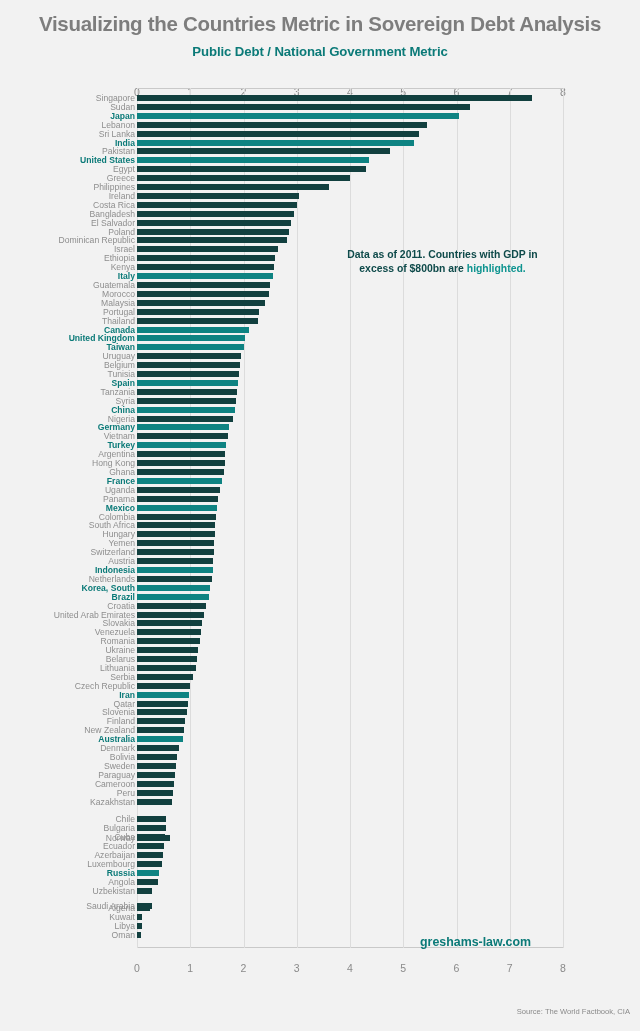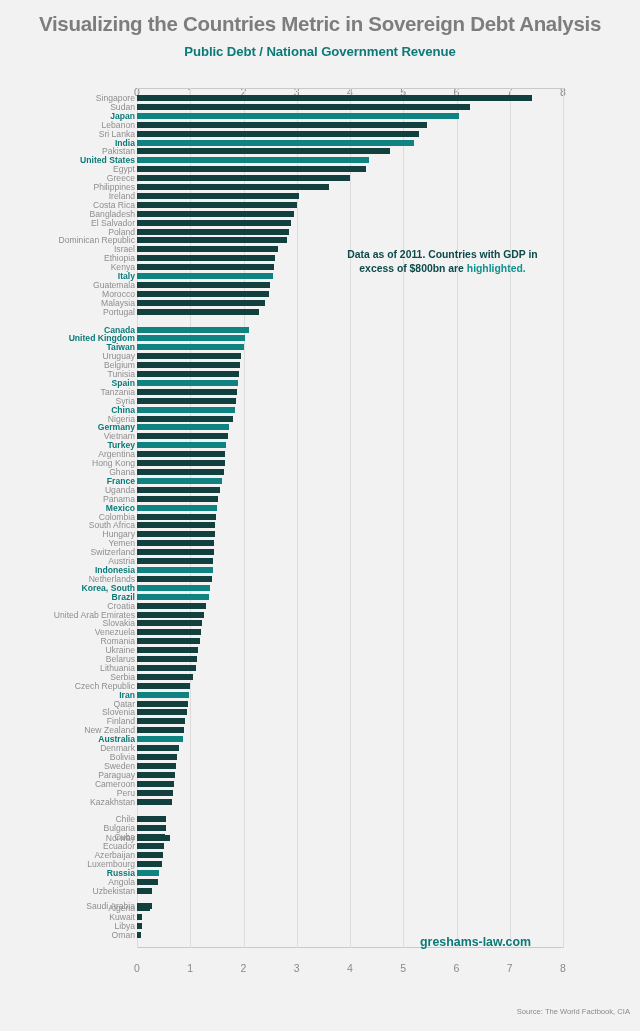--- a/index.html
+++ b/index.html
@@ -108,21 +108,21 @@
     position:absolute;
     right:10px;top:1007px;
     font-size:7.6px;
     color:#8a8a8a;
   }
 </style>
 </head>
 <body>
 
 <div id="chart-title">Visualizing the Countries Metric in Sovereign Debt Analysis</div>
-<div id="chart-subtitle">Public Debt / National Government Revenue</div>
+<div id="chart-subtitle">Public Debt / National Government Metric</div>
 
 <div class="axis-row axis-top" id="axis-top">
     <div class="tick-label" style="left: 137px;">0</div>
     <div class="tick-label" style="left: 190.25px;">1</div>
     <div class="tick-label" style="left: 243.5px;">2</div>
     <div class="tick-label" style="left: 296.75px;">3</div>
     <div class="tick-label" style="left: 350px;">4</div>
     <div class="tick-label" style="left: 403.25px;">5</div>
     <div class="tick-label" style="left: 456.5px;">6</div>
     <div class="tick-label" style="left: 509.75px;">7</div>
@@ -234,20 +234,24 @@
       <div class="bar" style="width: 132.06px;"></div>
     </div>
     <div class="row" style="top: 210.821px;">
       <div class="row-label">Malaysia</div>
       <div class="bar" style="width: 127.8px;"></div>
     </div>
     <div class="row" style="top: 219.726px;">
       <div class="row-label">Portugal</div>
       <div class="bar" style="width: 122.475px;"></div>
     </div>
+    <div class="row" style="top: 228.632px;">
+      <div class="row-label">Thailand</div>
+      <div class="bar" style="width: 121.41px;"></div>
+    </div>
     <div class="row hl" style="top: 237.537px;">
       <div class="row-label">Canada</div>
       <div class="bar" style="width: 111.825px;"></div>
     </div>
     <div class="row hl" style="top: 246.442px;">
       <div class="row-label">United Kingdom</div>
       <div class="bar" style="width: 107.565px;"></div>
     </div>
     <div class="row hl" style="top: 255.347px;">
       <div class="row-label">Taiwan</div>

